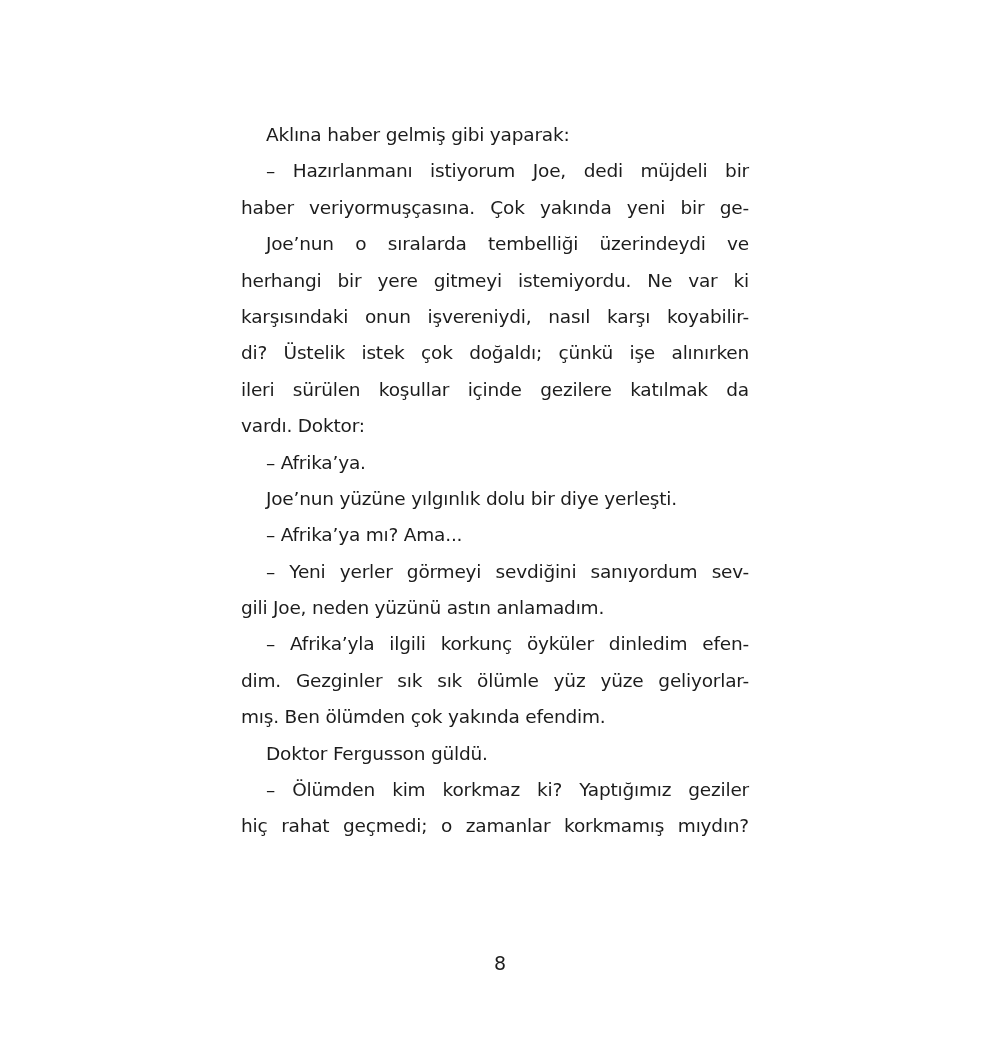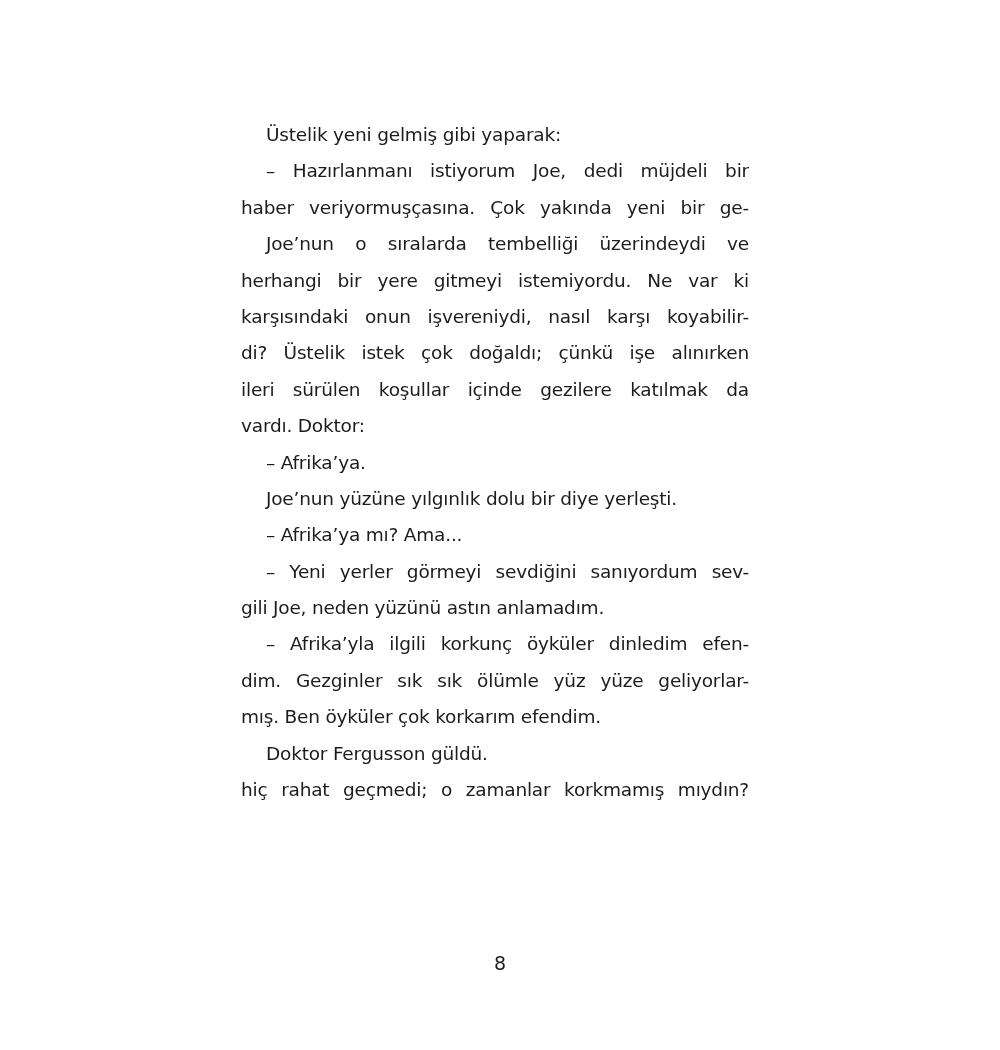--- a/index.html
+++ b/index.html
@@ -54,34 +54,35 @@
     font-family: "DejaVu Sans", sans-serif;
     font-size: 19px;
     color: #1c1c1c;
   }
 </style>
 </head>
 <body>
 
 <div class="page">
   <div class="text-block">
-    <span class="line indent last">Üstelik yeni gelmiş gibi yaparak:</span>
+    <span class="line indent last">Aklına haber gelmiş gibi yaparak:</span>
     <span class="line indent">– Hazırlanmanı istiyorum Joe, dedi müjdeli bir</span>
     <span class="line">haber veriyormuşçasına. Çok yakında yeni bir ge-</span>
     <span class="line indent">Joe’nun o sıralarda tembelliği üzerindeydi ve</span>
     <span class="line">herhangi bir yere gitmeyi istemiyordu. Ne var ki</span>
     <span class="line">karşısındaki onun işvereniydi, nasıl karşı koyabilir-</span>
     <span class="line">di? Üstelik istek çok doğaldı; çünkü işe alınırken</span>
     <span class="line">ileri sürülen koşullar içinde gezilere katılmak da</span>
     <span class="line last">vardı. Doktor:</span>
     <span class="line indent last">– Afrika’ya.</span>
     <span class="line indent last">Joe’nun yüzüne yılgınlık dolu bir diye yerleşti.</span>
     <span class="line indent last">– Afrika’ya mı?  Ama...</span>
     <span class="line indent">– Yeni yerler görmeyi sevdiğini sanıyordum sev-</span>
     <span class="line last">gili Joe, neden yüzünü astın anlamadım.</span>
     <span class="line indent">– Afrika’yla ilgili korkunç öyküler dinledim efen-</span>
     <span class="line">dim. Gezginler sık sık ölümle yüz yüze geliyorlar-</span>
-    <span class="line last">mış. Ben öyküler çok korkarım efendim.</span>
+    <span class="line last">mış. Ben ölümden çok yakında efendim.</span>
     <span class="line indent last">Doktor Fergusson güldü.</span>
+    <span class="line indent">– Ölümden kim korkmaz ki? Yaptığımız geziler</span>
     <span class="line">hiç rahat geçmedi; o zamanlar korkmamış mıydın?</span>
   </div>
   <div class="page-number">8</div>
 </div>
 
 </body></html>

